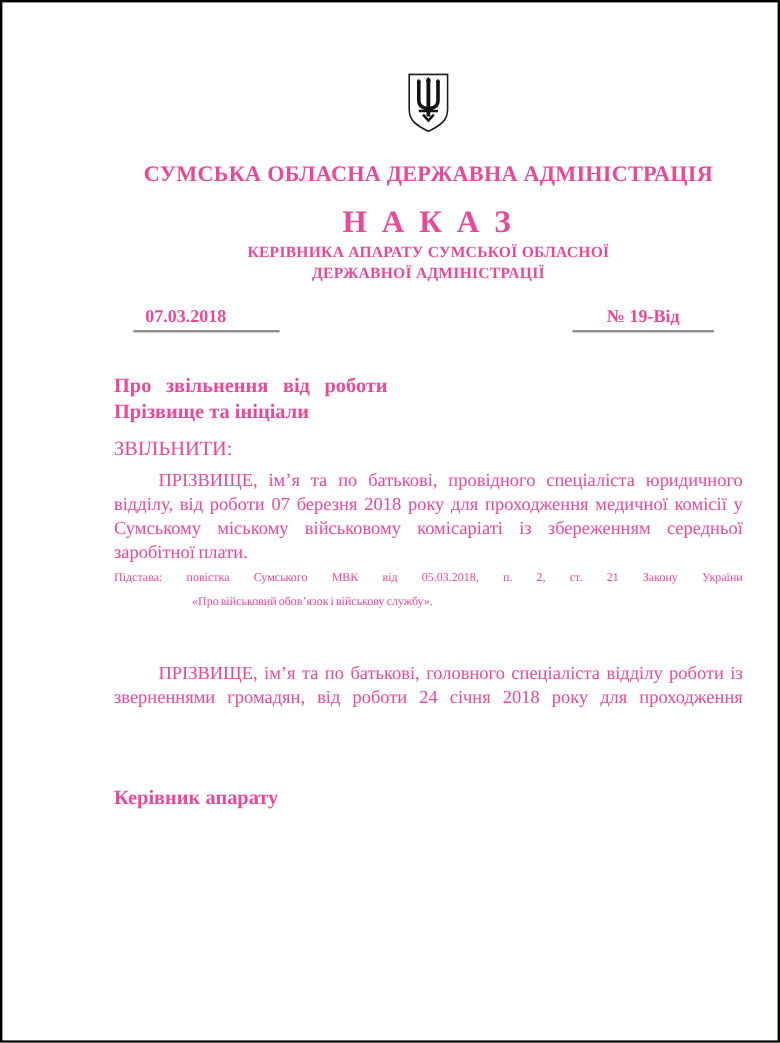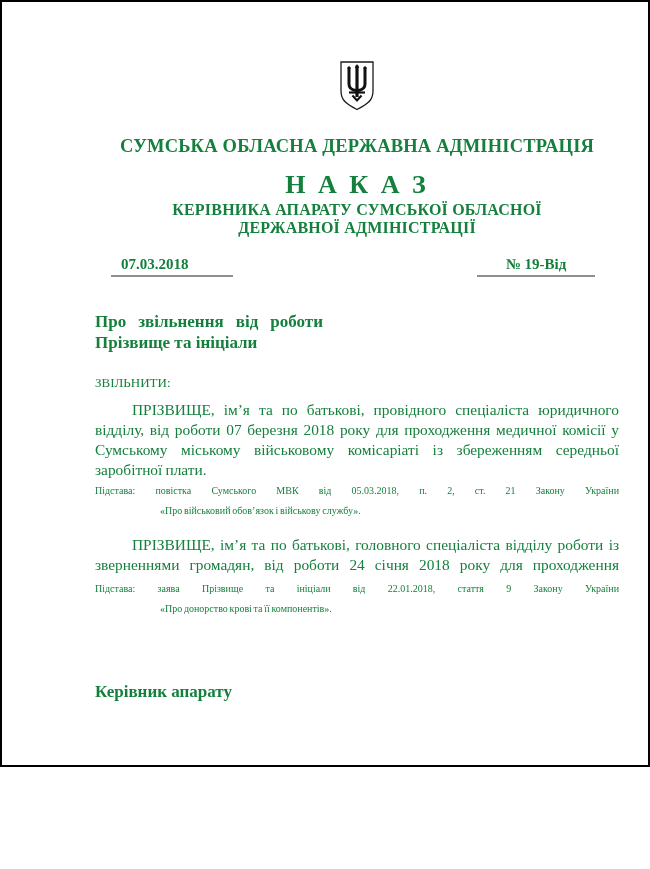--- a/index.html
+++ b/index.html
@@ -1,67 +1,67 @@
 <!DOCTYPE html>
 <html><head>
 <meta charset="utf-8">
 <style>
   html,body { margin:0; padding:0; background:#ffffff; }
   .page {
     position:relative;
-    width:650px; height:767px;
+    width:650px; height:869px;
     box-sizing:border-box;
     border:2px solid #000;
     background:#fff;
-    color:#15803d;
+    color:#ec4899;
     font-family:"Liberation Serif", serif;
     overflow:hidden;
   }
   .content { margin-left:93px; width:524px; }
 
   .emblem { display:block; margin:59px auto 0 auto; width:36px; height:50px; }
 
   .org-title {
     margin-top:24px; text-align:center;
     font-weight:bold; font-size:18.5px; line-height:22px;
     letter-spacing:0.2px;
   }
   .doc-type {
     margin-top:15px; text-align:center;
     font-weight:bold; font-size:26px; line-height:26px;
     letter-spacing:3px;
   }
   .subtitle {
     text-align:center; font-weight:bold;
-    font-size:16px; line-height:18px; letter-spacing:0.2px;
+    font-size:13px; line-height:18px; letter-spacing:0.2px;
   }
   .subtitle.first { margin-top:3px; }
 
   .meta-row { position:relative; height:22px; margin-top:20px; }
   .date-cell {
     position:absolute; left:16px; top:0; width:112px;
     border-bottom:2px solid #8f8f8f;
     padding:0 0 3px 10px;
     font-weight:bold; font-size:15px; line-height:15px;
   }
   .num-cell {
     position:absolute; right:24px; top:0; width:118px;
     border-bottom:2px solid #8f8f8f;
     padding-bottom:3px; text-align:center;
     font-weight:bold; font-size:15px; line-height:15px;
   }
 
   .subject { margin-top:32px; width:228px; font-weight:bold; font-size:17px; line-height:21px; }
   .subject .l1 { text-align:justify; text-align-last:justify; }
 
-  .directive { margin-top:20px; font-size:13px; line-height:20px; }
+  .directive { margin-top:11px; font-size:17px; line-height:20px; }
 
   .para { font-size:15.4px; line-height:20px; word-spacing:-0.8px; }
   .para.first  { margin-top:7px; }
-  .para.second { margin-top:14px; }
+  .para.second { margin-top:40px; }
   .jline { text-align:justify; text-align-last:justify; max-height:20px; overflow:hidden; }
   .indent { padding-left:37px; }
 
   .basis { font-size:10px; line-height:20px; word-spacing:-0.8px; }
   .basis.first  { margin-top:1px; }
   .basis.second { margin-top:4px; }
   .basis .l2 { margin-left:65px; }
 
   .sig-row {
     display:flex; justify-content:space-between;
@@ -116,23 +116,19 @@
     <div class="basis first">
       <div class="jline">Підстава: повістка Сумського МВК від 05.03.2018, п. 2, ст. 21 Закону України</div>
       <div class="l2">«Про військовий обов’язок і військову службу».</div>
     </div>
 
     <div class="para second">
       <div class="jline indent">ПРІЗВИЩЕ, ім’я та по батькові, головного спеціаліста відділу роботи із</div>
       <div class="jline">зверненнями громадян, від роботи 24 січня 2018 року для проходження</div>
     </div>
 
-    <div class="basis second">
-      <div class="jline">Підстава: заява Прізвище та ініціали від 22.01.2018, стаття 9 Закону України</div>
-      <div class="l2">«Про донорство крові та її компонентів».</div>
-    </div>
 
     <div class="sig-row">
       <div>Керівник апарату</div>
     </div>
 
   </div>
 </div>
 
 </body></html>

